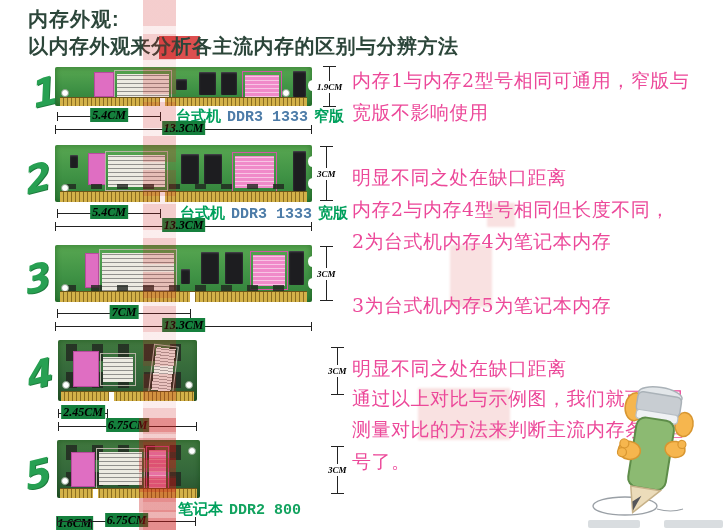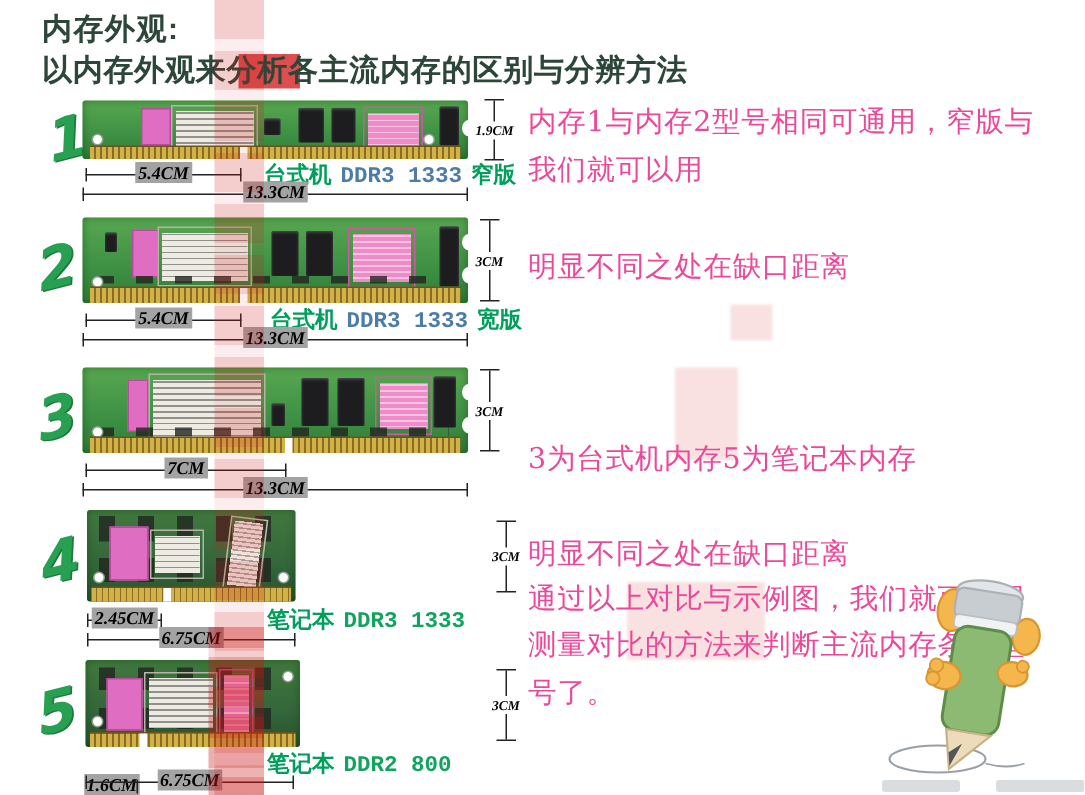--- a/index.html
+++ b/index.html
@@ -53,21 +53,21 @@
         background-clip:content-box;padding:2px;}
   .hole{position:absolute;width:6px;height:6px;border-radius:50%;background:#fff;
         border:1px solid #8aa08a;}
   .cut{position:absolute;width:9px;height:11px;background:#fff;border-radius:50%;}
 
   
   .dimh{position:absolute;height:1px;background:#222;z-index:3;}
   .dimh::before,.dimh::after{content:"";position:absolute;top:-4px;width:1px;height:9px;background:#222;}
   .dimh::before{left:0;} .dimh::after{right:0;}
   .dimh>span{position:absolute;left:50%;top:-8px;transform:translateX(-50%);
-             background:#a3a3a3;padding:0 2px;font:italic bold 12px "Liberation Serif",serif;
+             background:#15803d;padding:0 2px;font:italic bold 12px "Liberation Serif",serif;
              white-space:nowrap;line-height:14px;}
   .dimv{position:absolute;display:flex;flex-direction:column;align-items:center;z-index:3;}
   .dimv .tk{width:13px;height:1px;background:#222;}
   .dimv .st{width:1px;flex:1;min-height:4px;background:#222;}
   .dimv .vl{font:italic bold 9px "Liberation Serif",serif;margin:1px 0;white-space:nowrap;}
 
   
   .glabel{position:absolute;font-weight:bold;font-size:15px;letter-spacing:0;
           white-space:nowrap;z-index:3;font-family:Liberation Mono, monospace;}
   .glabel .cn,.glabel .var{color:#00a05c;}
@@ -218,23 +218,20 @@
   <div class="dimv" style="left:328px;top:347px;height:48px;">
     <i class="tk"></i>
       <i class="st"></i>
       <span class="vl">3CM</span>
       <i class="st"></i>
       <i class="tk"></i>
   </div>
   <div class="dimh" style="left:58px;top:413px;width:50px;">
       <span>2.45CM</span>
     </div>
-  <div class="glabel warm" style="left:178px;top:404px;">
-    <span class="cn">笔记本</span><span class="md">DDR3 1333</span>
-  </div>
   <div class="dimh" style="left:58px;top:426px;width:139px;">
       <span>6.75CM</span>
     </div>
 
   <div class="dimm sodimm" style="left:57px;top:440px;width:143px;height:58px;">
     <div class="pcb"></div>
     <div class="chiprow" style="left:6%;right:6%;top:8%;height:26%;"></div>
     <div class="chiprow" style="left:6%;right:6%;top:55%;height:25%;"></div>
     <div class="tag-pink" style="left:10%;top:20%;width:15%;height:58%;"></div>
     <div class="tag-white" style="left:27%;top:14%;width:30%;height:56%;"></div>
@@ -256,22 +253,24 @@
       <span>1.6CM</span>
     </div>
   <div class="glabel warm" style="left:178px;top:500px;">
     <span class="cn">笔记本</span><span class="md">DDR2 800</span>
   </div>
   <div class="dimh" style="left:57px;top:521px;width:139px;">
       <span>6.75CM</span>
     </div>
 
   <div class="note" style="top:68px;">内存1与内存2型号相同可通用，窄版与</div>
-  <div class="note" style="top:100px;">我们就可以用</div>
+  <div class="note" style="top:100px;">宽版不影响使用</div>
   <div class="note" style="top:165px;">明显不同之处在缺口距离</div>
+  <div class="note" style="top:197px;">内存2与内存4型号相同但长度不同，</div>
+  <div class="note" style="top:229px;">2为台式机内存4为笔记本内存</div>
   <div class="note" style="top:293px;">3为台式机内存5为笔记本内存</div>
   <div class="note" style="top:356px;">明显不同之处在缺口距离</div>
   <div class="note" style="top:386px;">通过以上对比与示例图，我们就可以用</div>
   <div class="note" style="top:417px;">测量对比的方法来判断主流内存条的型</div>
   <div class="note" style="top:449px;">号了。</div>
 
   <div class="mascot">
     <svg width="135" height="150" viewBox="0 0 135 150">
       <ellipse cx="42" cy="128" rx="32" ry="9" fill="none" stroke="#9aa0a6" stroke-width="1.4"></ellipse>
       <path d="M74 131 q14 4 26 0" fill="none" stroke="#9aa0a6" stroke-width="1.2"></path>

